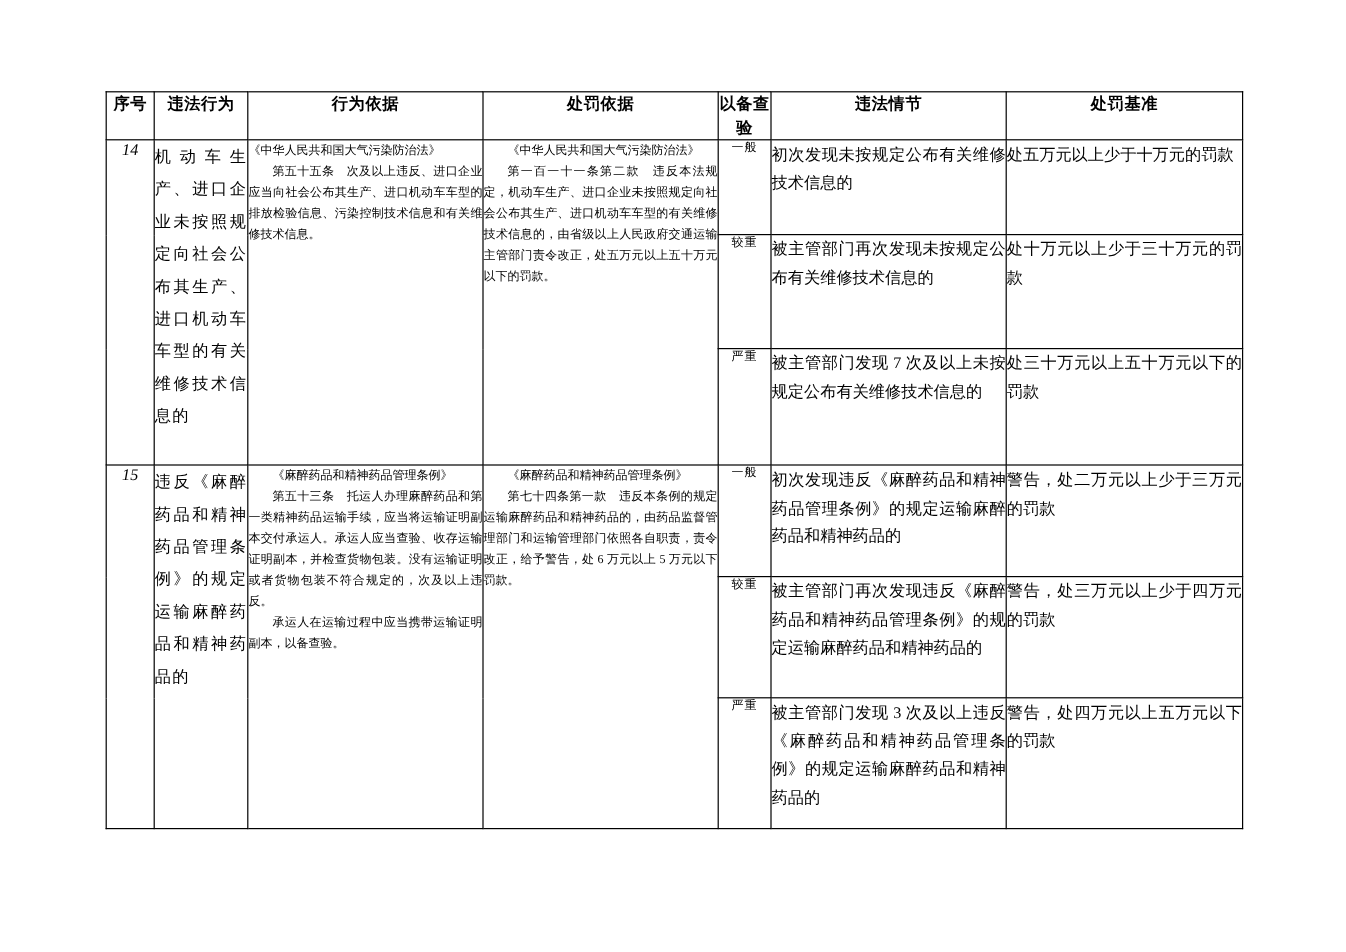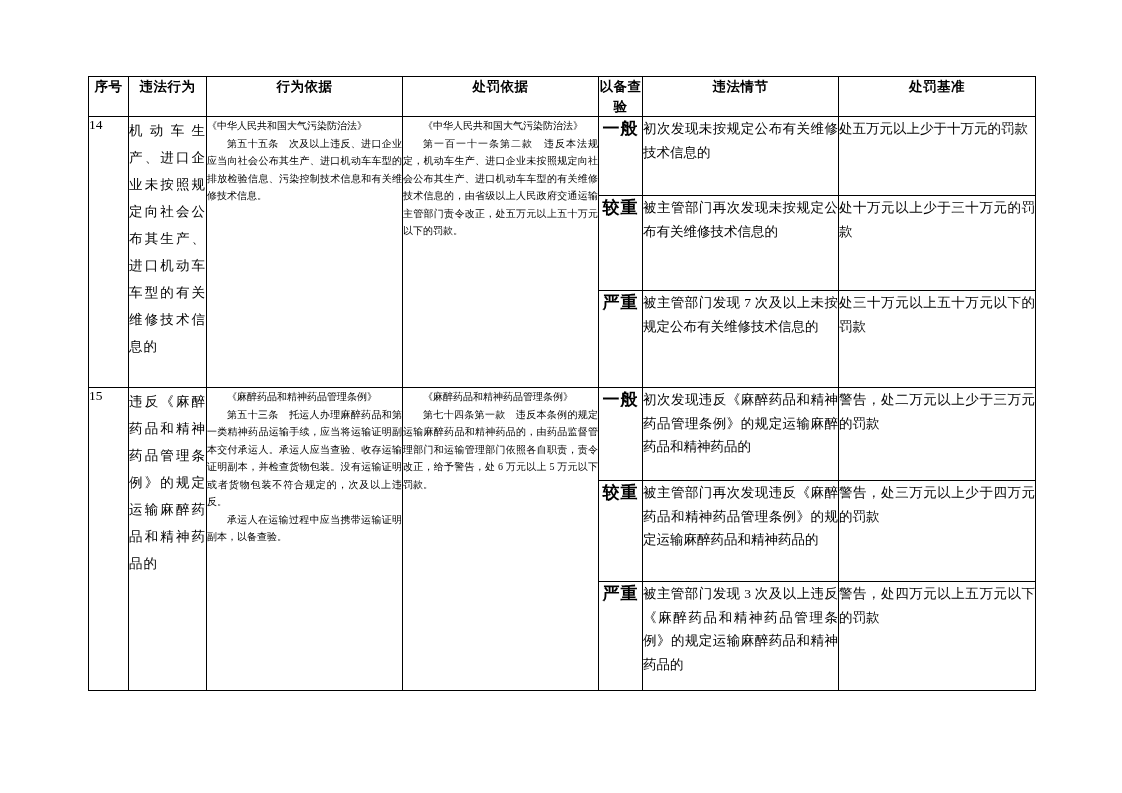--- a/index.html
+++ b/index.html
@@ -48,22 +48,24 @@
   
   col.c-seq   { width: 40px; }
   col.c-act   { width: 78px; }
   col.c-basis { width: 196px; }
   col.c-pen   { width: 196px; }
   col.c-deg   { width: 44px; }
   col.c-circ  { width: 196px; }
   col.c-std   { width: 197px; }
 
   td.seq {
-    vertical-align: middle;
-    font-size: 13.5px;
+    text-align: center;
+    vertical-align: middle;
+    font-size: 13.5px;
+    font-style: italic;
   }
   td.act {
     font-size: 13.5px;
     line-height: 2.0;
     letter-spacing: 1px;
     text-align: justify;
     text-align-last: left;
     padding: 6px 7px;
     vertical-align: middle;
   }
@@ -76,24 +78,23 @@
   }
   td.basis p, td.pen p {
     margin: 0;
   }
   td.basis p.ind, td.pen p.ind {
     text-indent: 2em;
   }
   td.deg {
     text-align: center;
     vertical-align: middle;
-    font-size: 17px;
+    font-size: 10px;
     line-height: 1.4;
     letter-spacing: 1px;
-    font-weight: bold;
   }
   td.circ, td.std {
     font-size: 13.5px;
     line-height: 1.75;
     padding: 7px 8px;
     vertical-align: middle;
     text-align: justify;
   }
   
   tr.r14a td { height: 78px; }

